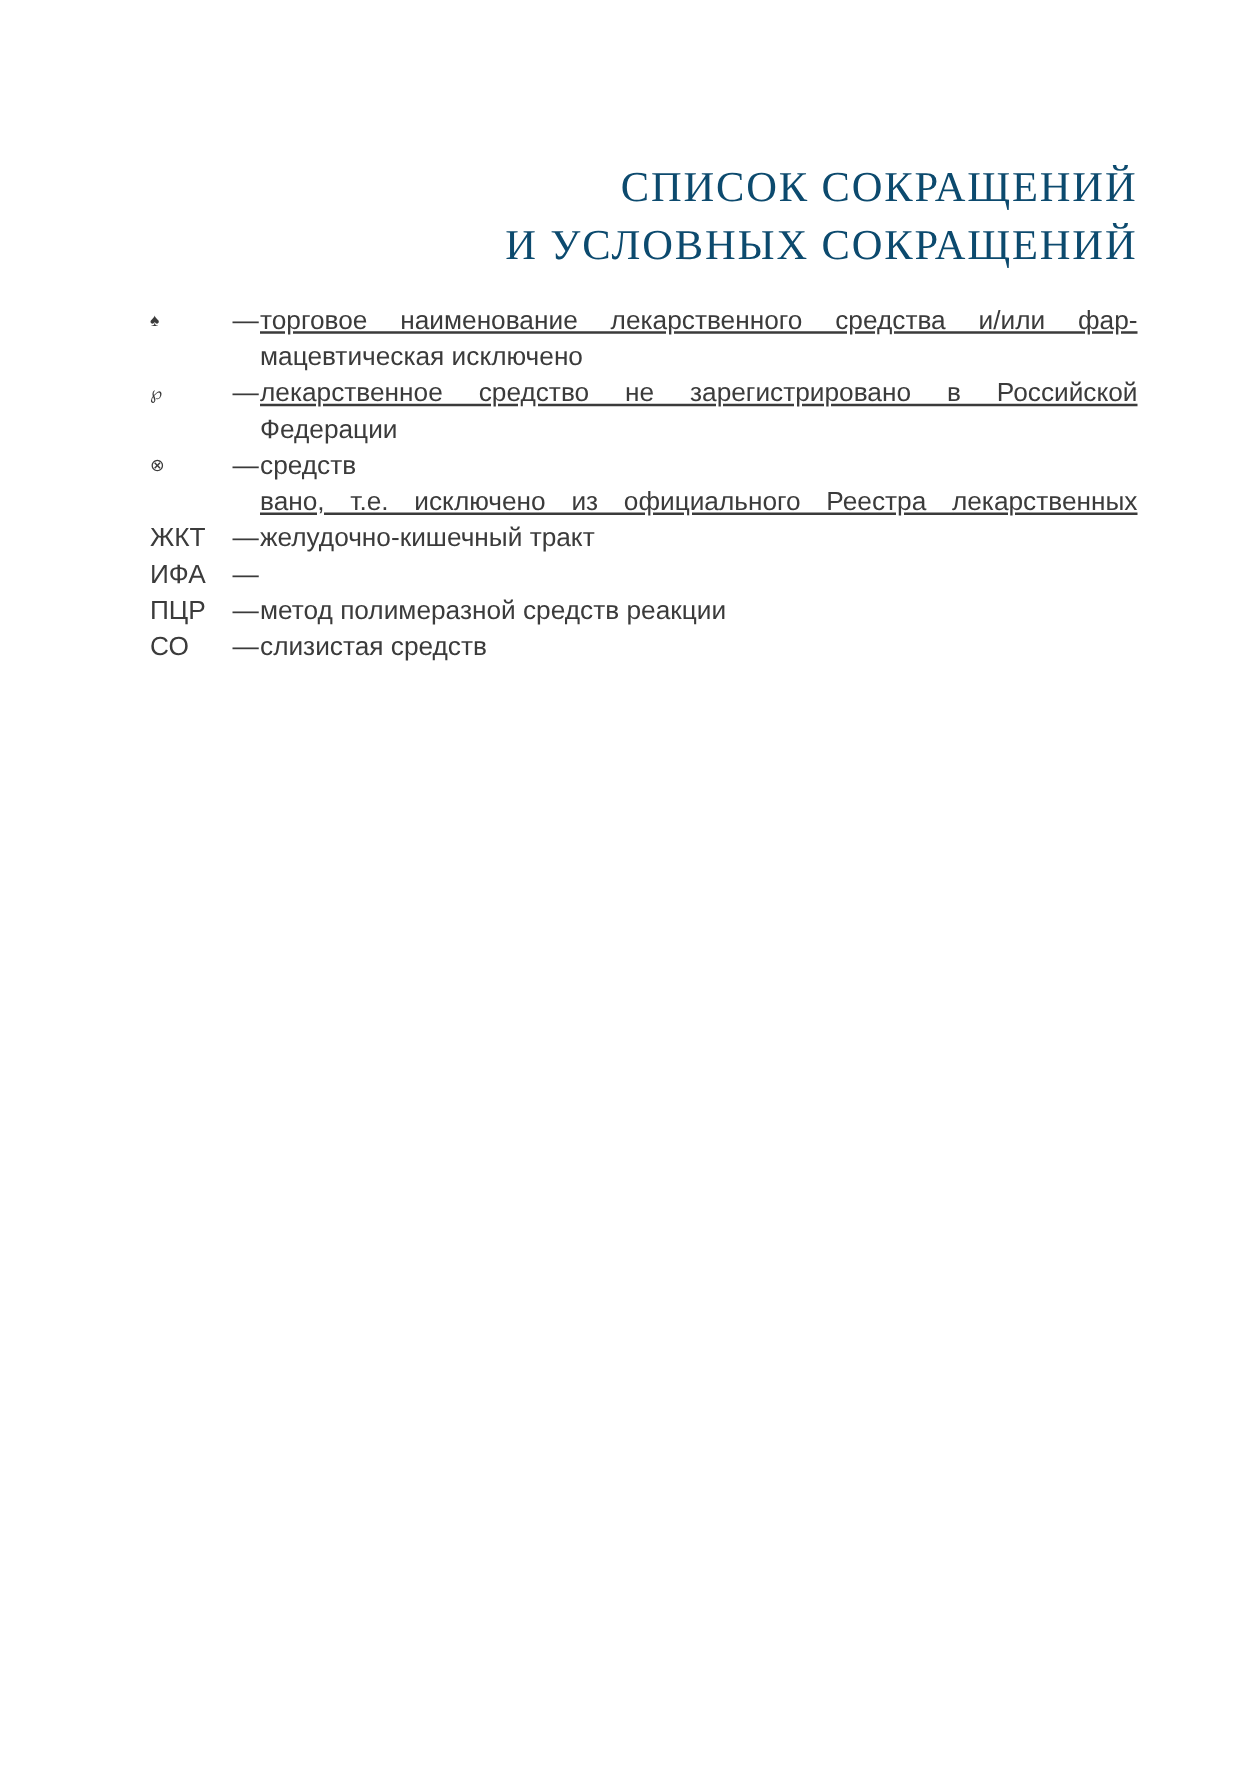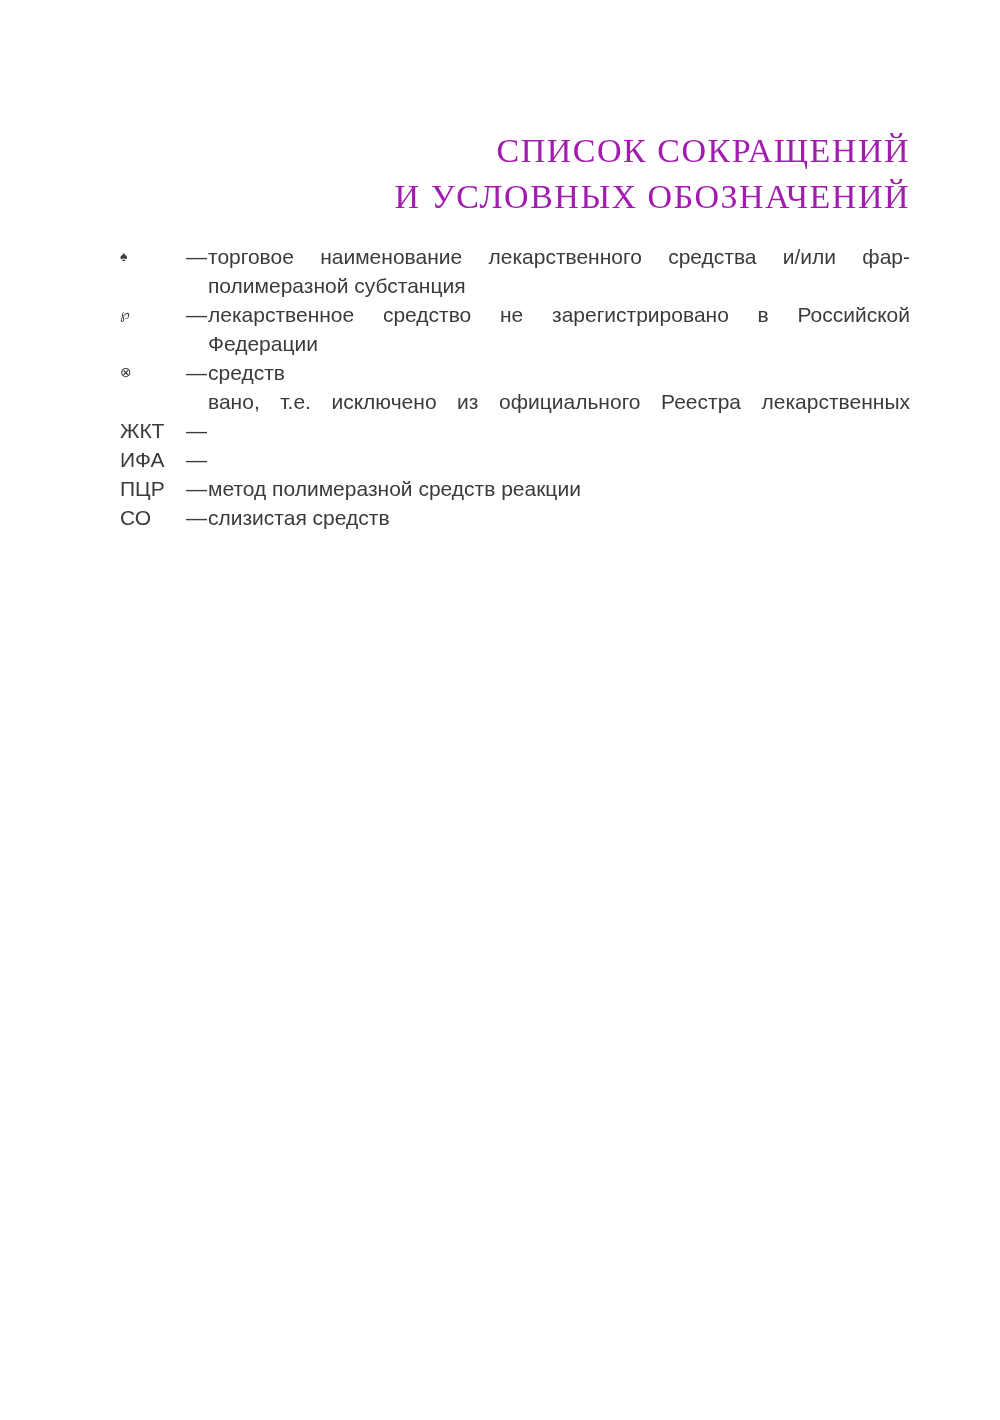--- a/index.html
+++ b/index.html
@@ -23,21 +23,21 @@
     width: 790px;
   }
   .title {
     margin-top: 128px;
     text-align: right;
     font-family: "Liberation Serif", "DejaVu Serif", serif;
     font-size: 34px;
     line-height: 46px;
     font-weight: 500;
     letter-spacing: 1.5px;
-    color: #a21caf;
+    color: #0c4a6e;
   }
   .abbr-list {
     margin-top: 22px;
     font-size: 21px;
     line-height: 29px;
   }
   .entry {
     display: grid;
     grid-template-columns: 66px 22px 1fr;
     align-items: start;
@@ -51,41 +51,42 @@
   }
   .dash {
     text-align: left;
   }
   .def .line {
     text-align: left;
   }
   .def .line.just {
     text-align: justify;
     text-align-last: justify;
+    text-decoration: underline;
   }
 </style>
 </head>
 <body>
 
 <div class="page">
   <div class="content">
 
     <div class="title">
       <div>СПИСОК СОКРАЩЕНИЙ</div>
-      <div>И УСЛОВНЫХ ОБОЗНАЧЕНИЙ</div>
+      <div>И УСЛОВНЫХ СОКРАЩЕНИЙ</div>
     </div>
 
     <div class="abbr-list">
 
       <div class="entry">
         <span class="term"><span class="sup">♠</span></span>
         <span class="dash">—</span>
         <div class="def">
           <div class="line just">торговое наименование лекарственного средства и/или фар-</div>
-          <div class="line">полимеразной субстанция</div>
+          <div class="line">мацевтическая исключено</div>
         </div>
       </div>
 
       <div class="entry">
         <span class="term"><span class="sup">℘</span></span>
         <span class="dash">—</span>
         <div class="def">
           <div class="line just">лекарственное средство не зарегистрировано в Российской</div>
           <div class="line">Федерации</div>
         </div>
@@ -96,20 +97,23 @@
         <span class="dash">—</span>
         <div class="def">
           <div class="line">средств</div>
           <div class="line just">вано, т.е. исключено из официального Реестра лекарственных</div>
         </div>
       </div>
 
       <div class="entry">
         <span class="term">ЖКТ</span>
         <span class="dash">—</span>
+        <div class="def">
+          <div class="line">желудочно-кишечный тракт</div>
+        </div>
       </div>
 
       <div class="entry">
         <span class="term">ИФА</span>
         <span class="dash">—</span>
       </div>
 
       <div class="entry">
         <span class="term">ПЦР</span>
         <span class="dash">—</span>

